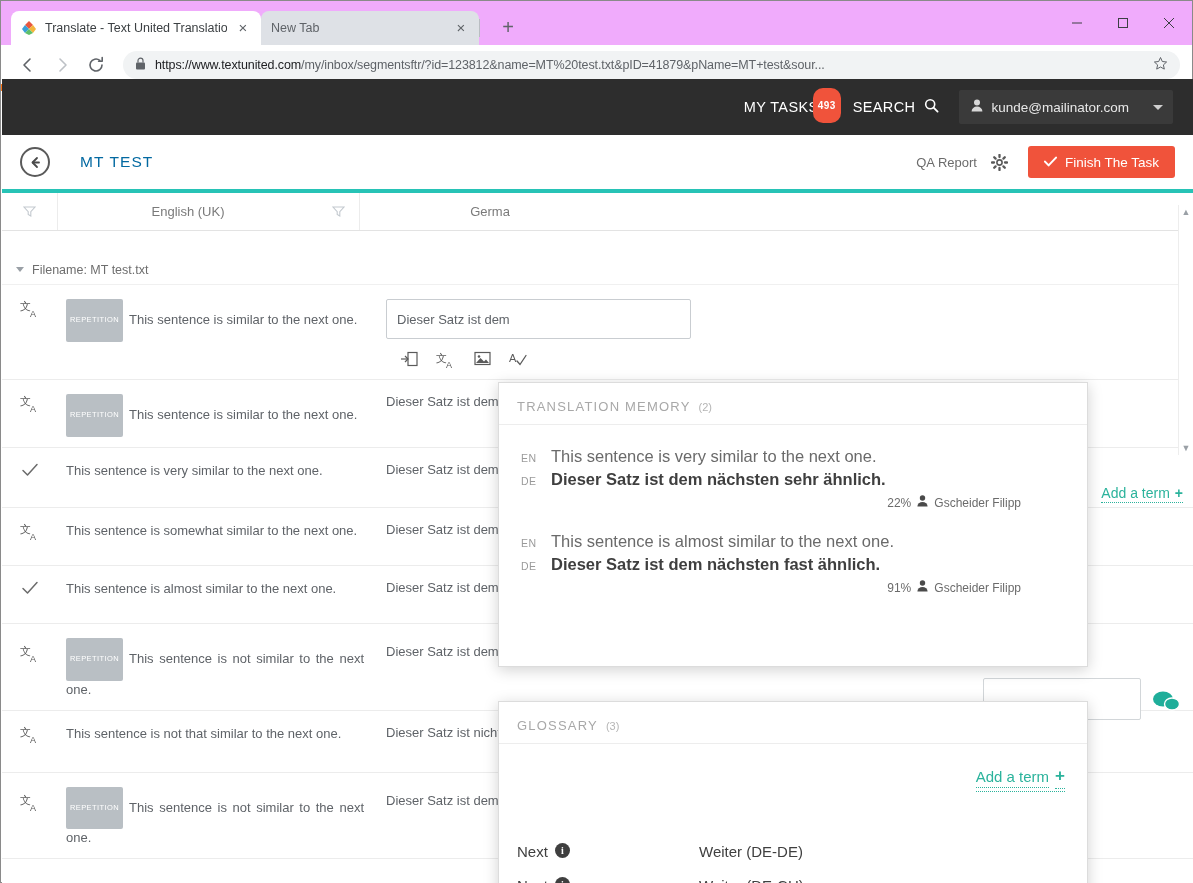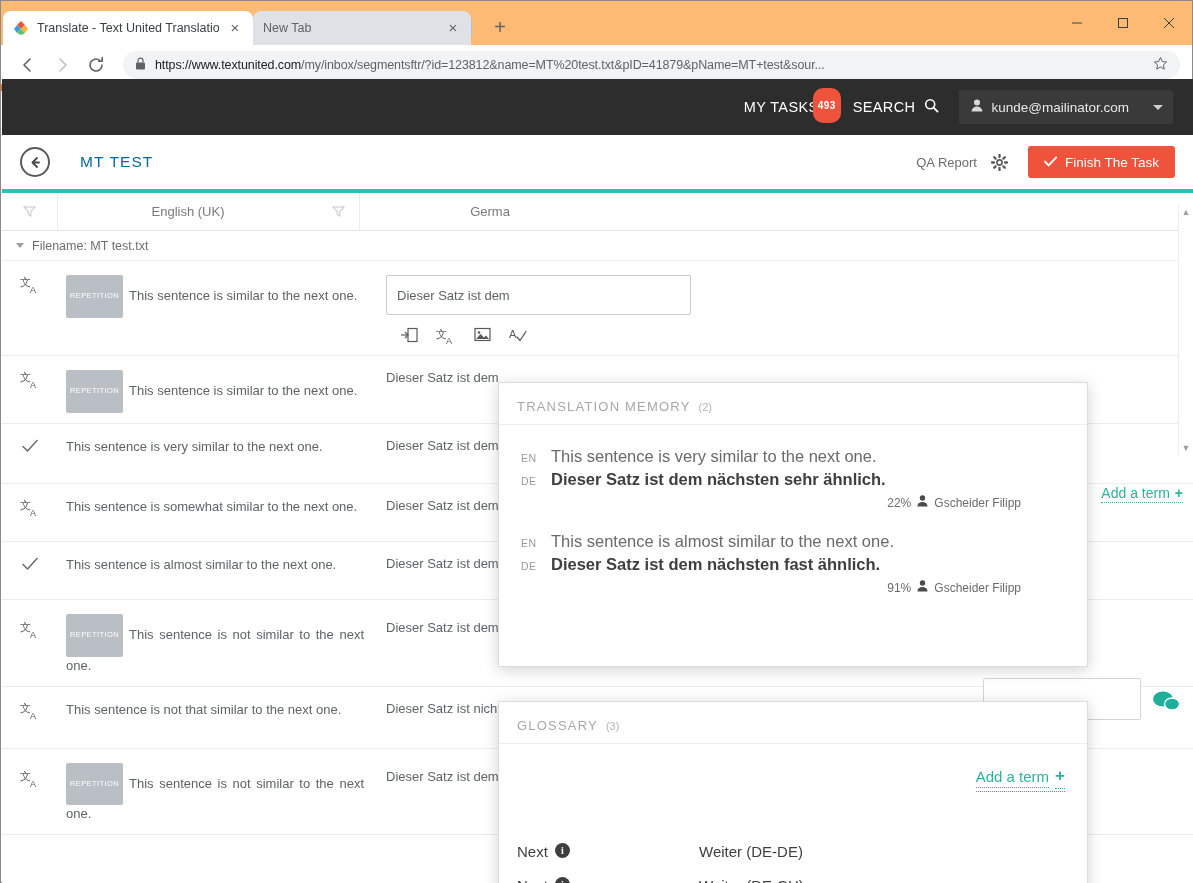--- a/index.html
+++ b/index.html
@@ -6,22 +6,22 @@
   html, body {
     width: 1193px; height: 883px;
     font-family: "Liberation Sans", sans-serif;
     background: #ffffff;
     overflow: hidden;
   }
 
   
   .browser { width: 1193px; height: 883px; position: relative; background:#fff; border:1px solid #8a8a8a; }
   .titlebar {
-    height: 44px; background: #fdba74; position: relative;
-    display: flex; align-items: flex-end; padding-left: 2px;
+    height: 44px; background: #f0abfc; position: relative;
+    display: flex; align-items: flex-end; padding-left: 10px;
   }
   .tab {
     height: 34px; border-radius: 8px 8px 0 0; display: flex; align-items: center;
     padding: 0 10px; gap: 8px; font-size: 12px; color: #3c4043; position: relative;
   }
   .tab.active { background: #fff; width: 250px; }
   .tab.inactive { background: #dee1e6; width: 218px; color:#5f6368; }
   .tab-favicon { width: 16px; height: 16px; flex: 0 0 16px; position: relative; }
   .tab-title { flex: 1 1 auto; overflow: hidden; white-space: nowrap; font-size: 12.5px; }
   .tab-close { width: 16px; height: 16px; flex: 0 0 16px; color: #5f6368; font-size: 15px;
@@ -82,21 +82,21 @@
   .tablewrap { position:relative; height:640px; background:#fff; }
   .colhead { height:38px; display:flex; border-bottom:1px solid #e3e3e3; background:#fff;}
   .colhead .filtercell { width:56px; display:flex; align-items:center; justify-content:center;
      border-right:1px solid #ececec; color:#c3c9cf;}
   .colhead .titlecell { flex:1 1 0; display:flex; align-items:center; justify-content:center;
      font-size:13px; color:#7a7a7a;}
   .colhead .filtercell2 { width:42px; display:flex; align-items:center; justify-content:center;
      color:#c3c9cf; border-right:1px solid #ececec;}
 
   .filerow { height:30px; display:flex; align-items:center; padding-left:14px; gap:8px;
-     font-size:12.5px; color:#6e6e6e; border-bottom:1px solid #f0f0f0;}
+     font-size:12.5px; color:#6e6e6e; border-bottom:1px solid #f0f0f0;margin-top:24px;}
   .tri { width:0;height:0;border-left:4px solid transparent;border-right:4px solid transparent;
      border-top:5px solid #9aa0a6;}
 
   .seg { display:flex; border-bottom:1px solid #ececec; min-height:60px; }
   .seg.active { background:#fff; }
   .seg .statuscell { width:56px; display:flex; align-items:flex-start; justify-content:center;
      padding-top:14px; color:#6b6b6b;}
   .seg .srccell { width:316px; padding:14px 10px 10px 8px; font-size:13px; color:#5f6368;
      line-height:1.45; text-align: justify;}
   .seg .tgtcell { flex:1 1 0; padding:14px 10px 10px 12px; font-size:13px; color:#5f6368;

